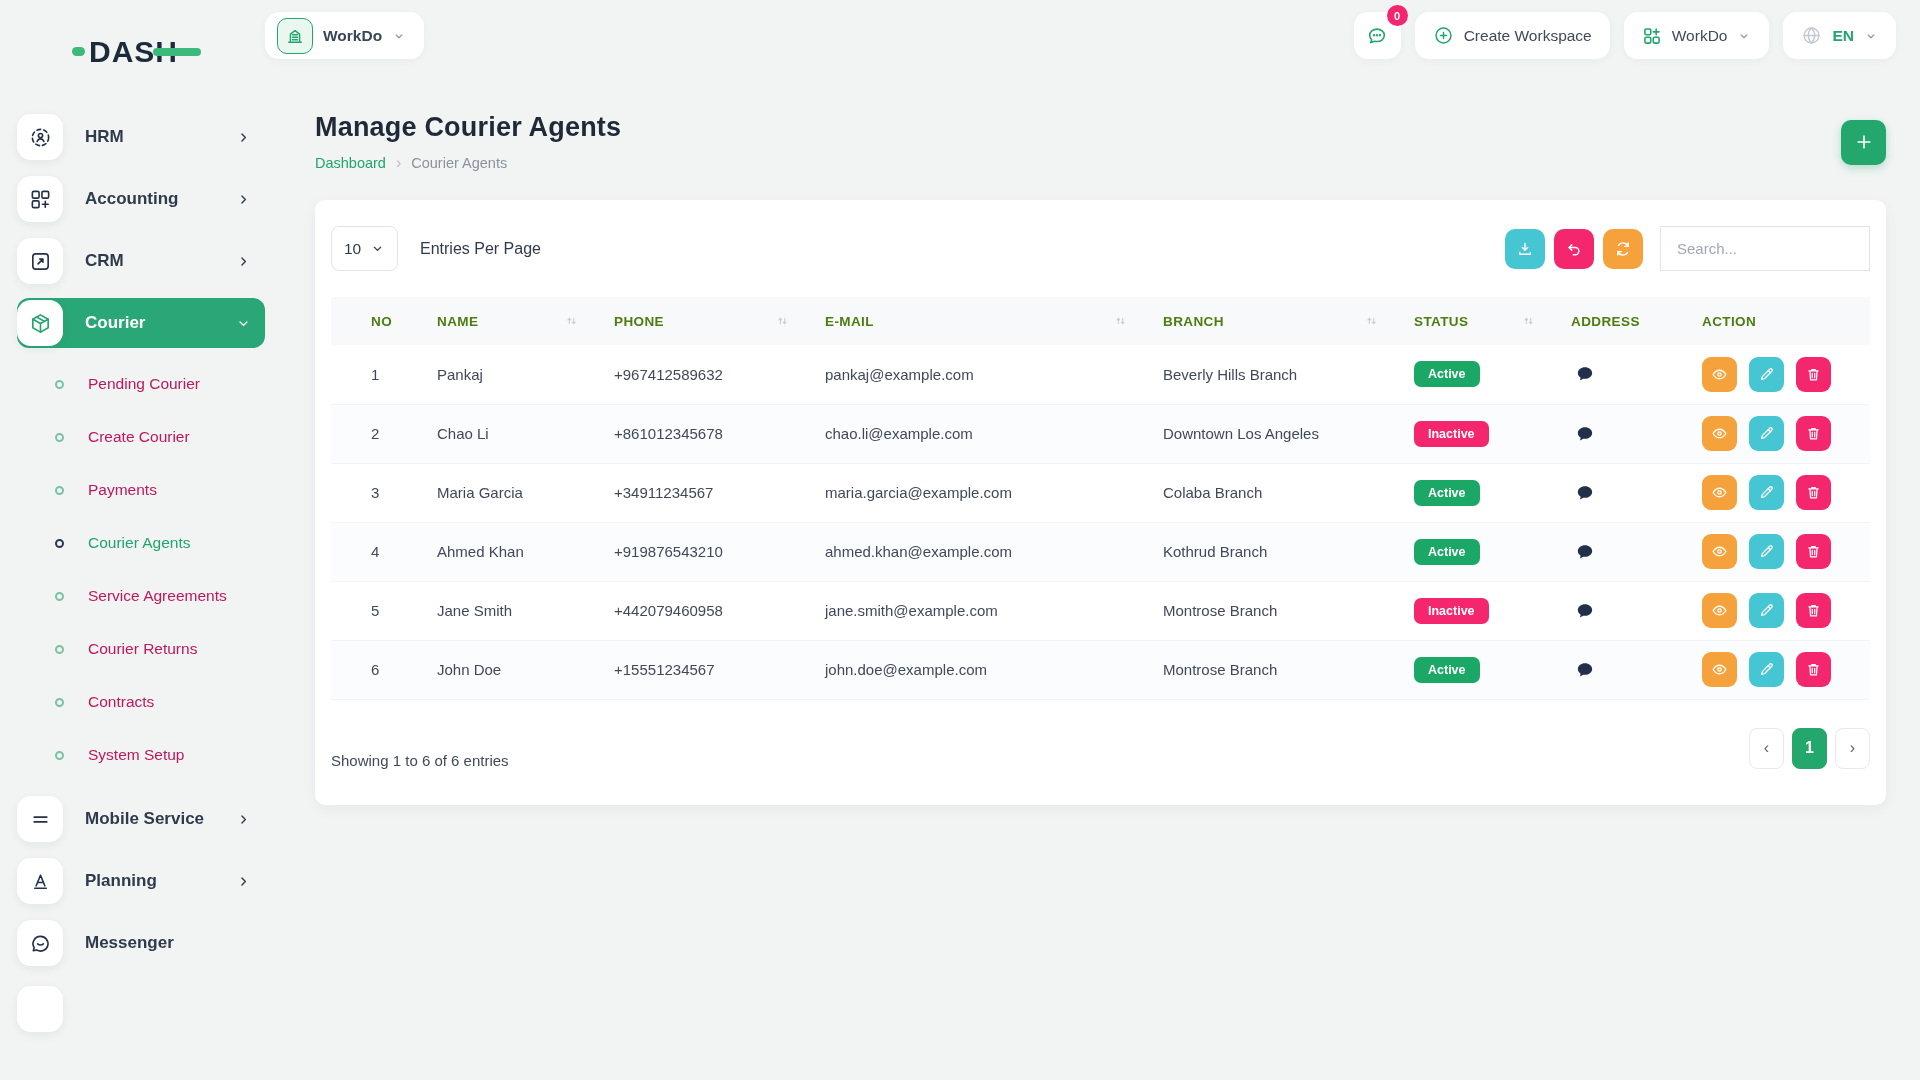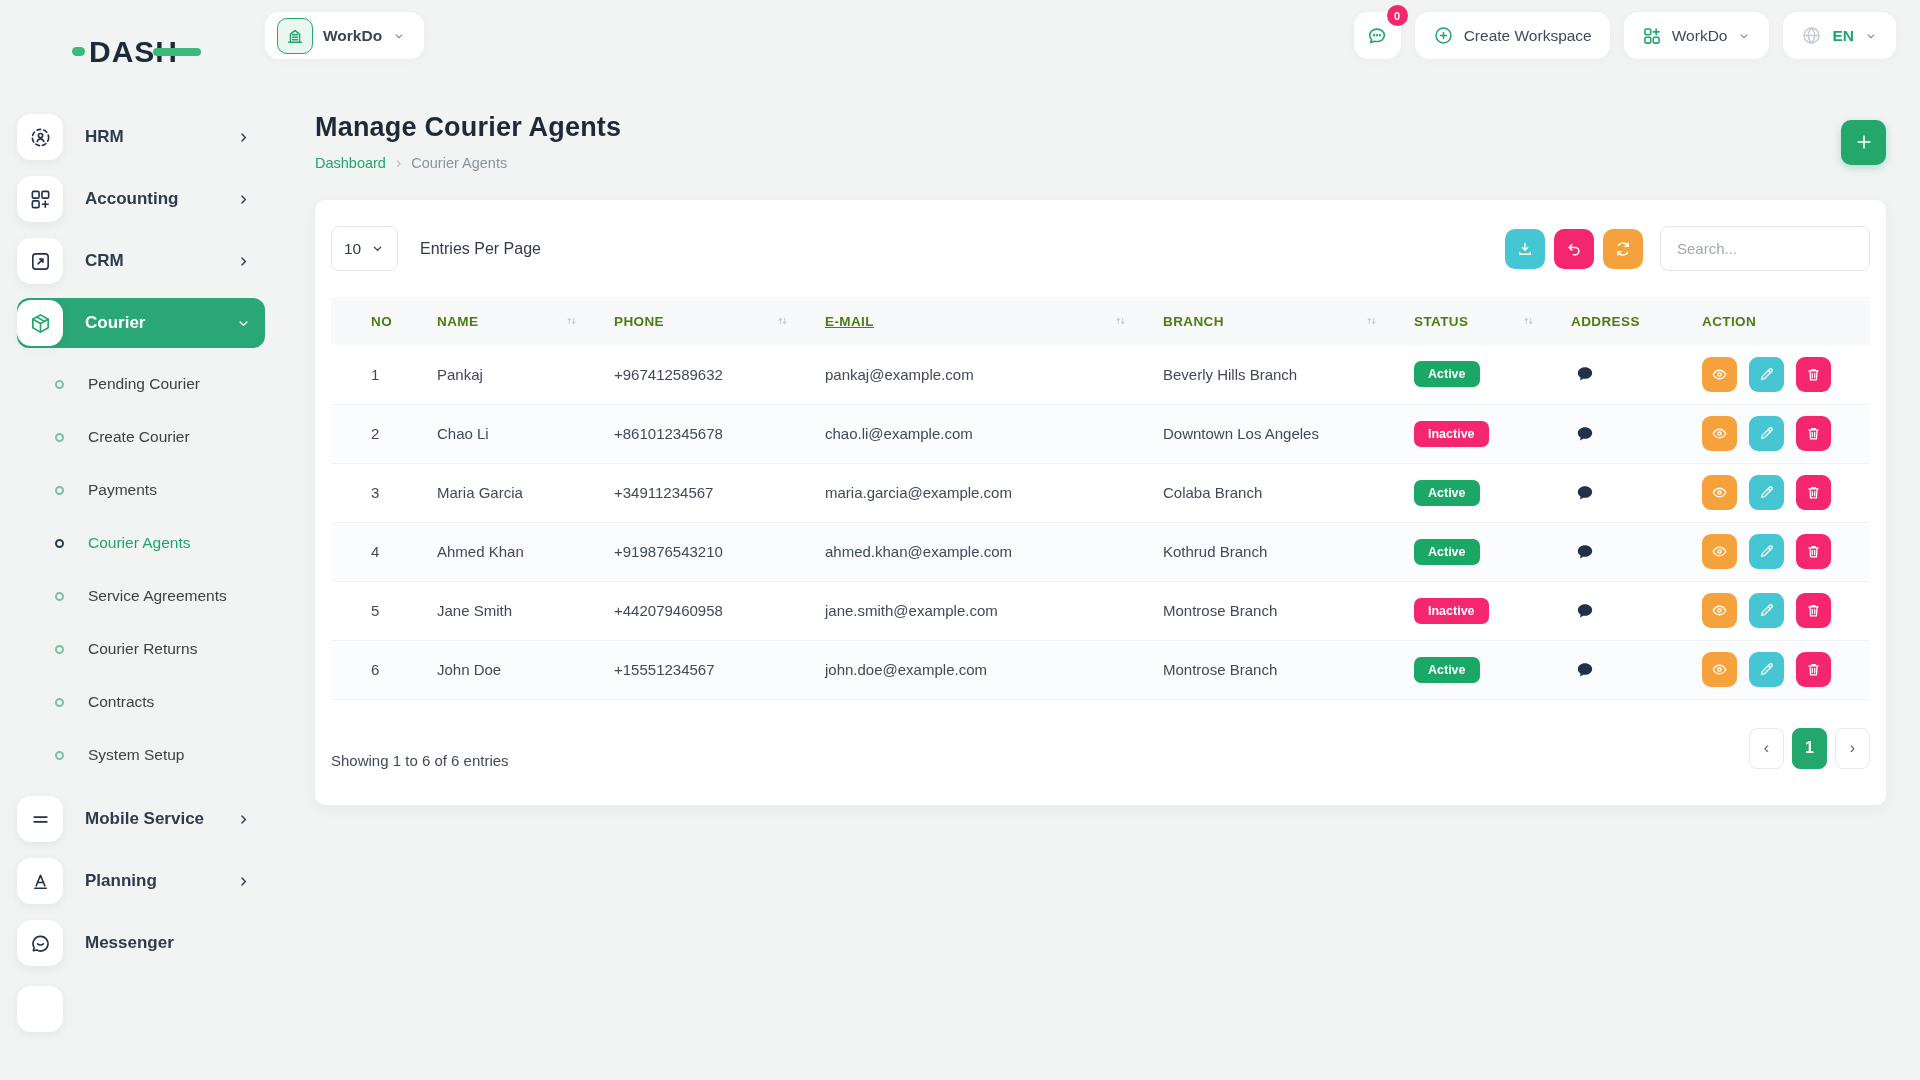--- a/index.html
+++ b/index.html
@@ -25,21 +25,21 @@
     box-shadow:0 3px 10px rgba(25,40,60,.06); color:#243049;
   }
   .mi-label { margin-left:22px; font-size:17px; font-weight:600; color:#2f3b4c; line-height:1.2; flex:1; }
   .mi-chev { color:#2f3b4c; margin-left:auto; }
   .mi.active { background:#2aa776; }
   .mi.active .mi-ico { color:#21a56d; }
   .mi.active .mi-label, .mi.active .mi-chev { color:#fff; }
   .submenu { padding:4px 0 6px 38px; display:flex; flex-direction:column; }
   .smi { display:flex; align-items:center; height:40px; margin-bottom:13px; cursor:pointer; }
   .dot { width:9px; height:9px; border:2px solid #79c3a2; border-radius:50%; flex:0 0 9px; }
-  .smi-label { margin-left:24px; font-size:15.5px; color:#404040; }
+  .smi-label { margin-left:24px; font-size:15.5px; color:#be185d; }
   .smi.active .dot { border-color:#2b3950; }
   .smi.active .smi-label { color:#21a56d; }
   .mi.partial { margin-top:4px; }
 
   
   .main { flex:1; display:flex; flex-direction:column; }
   .topbar { display:flex; align-items:flex-start; justify-content:space-between; padding:12px 24px 0 0; height:70px; }
   .pill {
     display:flex; align-items:center; background:#fff; border:none; cursor:pointer;
     border-radius:14px; height:47px; padding:0 18px; gap:10px;
@@ -95,32 +95,32 @@
   .entries-label { margin-left:22px; font-size:16px; color:#2f3b4c; }
   .tb-spacer { flex:1; }
   .tool {
     width:40px; height:40px; border-radius:10px; border:none; cursor:pointer; color:#fff;
     display:flex; align-items:center; justify-content:center; margin-left:9px;
   }
   .tool.cyan { background:#46c6d2; }
   .tool.pink { background:#f4266e; }
   .tool.orange { background:#f6a23c; }
   .search {
-    margin-left:17px; width:210px; height:45px; border:1px solid #e1e5ea; border-radius:8px;
+    margin-left:17px; width:210px; height:45px; border:1px solid #e1e5ea; border-radius:0;
     padding:0 16px; font-size:15px; color:#3f4a5a; font-family:inherit; outline:none; background:#fff;
   }
   .search::placeholder { color:#a0a8b4; }
 
   table { width:100%; border-collapse:collapse; table-layout:fixed; }
   thead th {
     background:#f7f9fb; height:48px; text-align:left; font-size:13.5px; font-weight:700;
     color:#4d7c0f; letter-spacing:.4px; padding-left:16px; position:relative;
   }
   th.c-no { width:90px; padding-left:40px; }
-  th.c-name { width:177px; } th.c-phone { width:211px; } th.c-email { width:338px;text-decoration:underline; }
+  th.c-name { width:177px; } th.c-phone { width:211px; } th.c-email { width:338px; }
   th.c-branch { width:251px; } th.c-status { width:157px; } th.c-address { width:131px; }
   .sort { position:absolute; right:20px; top:50%; transform:translateY(-50%); color:#c9ced6; }
   tbody td {
     height:59px; font-size:15px; color:#40495a; padding-left:16px;
     border-bottom:1px solid #f1f3f5;
   }
   tbody td.c-no { padding-left:40px; }
   tbody tr:nth-child(even) { background:#fbfcfd; }
   .badge {
     display:inline-block; padding:6px 14px; border-radius:7px; color:#fff;

